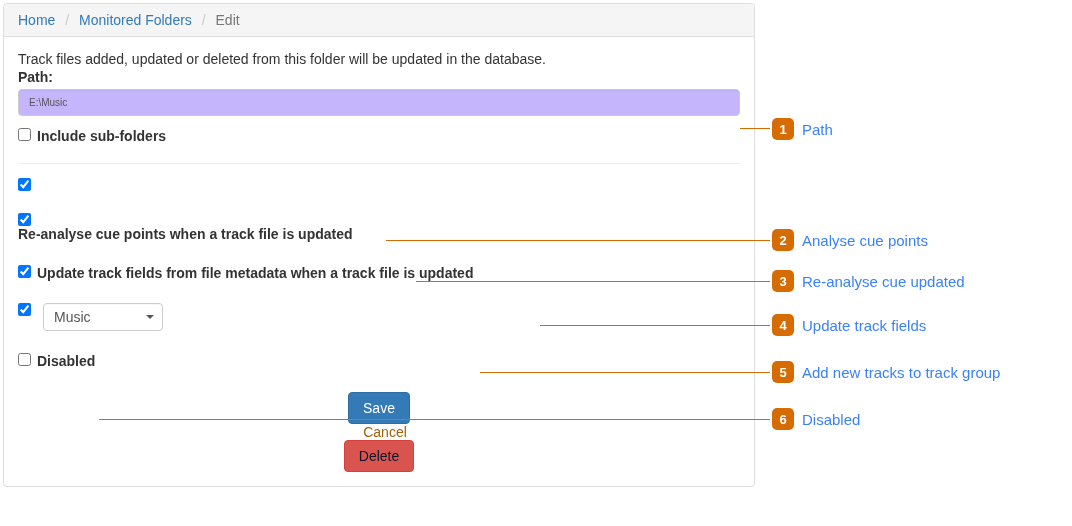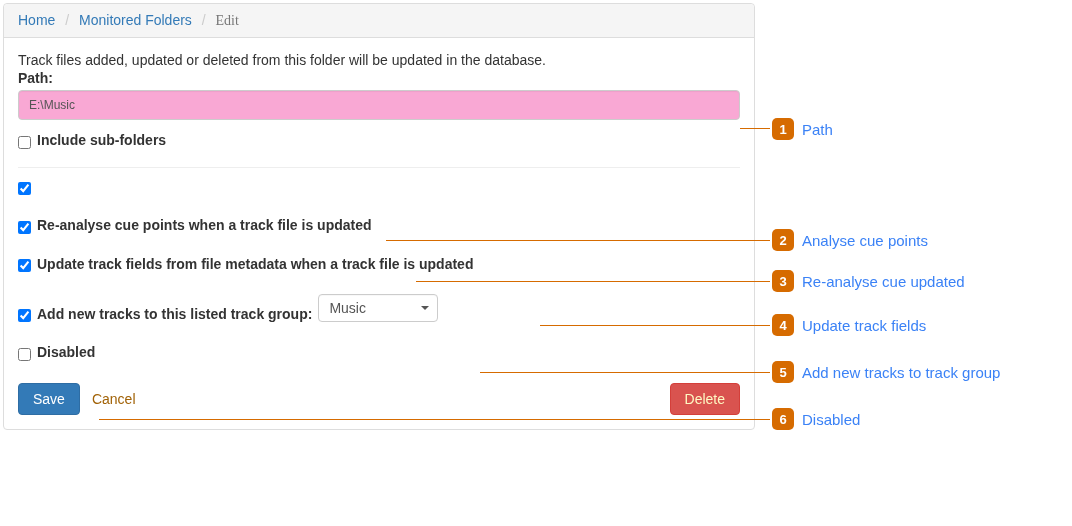--- a/index.html
+++ b/index.html
@@ -36,47 +36,46 @@
     color: #337ab7;
     text-decoration: none;
     text-align: right;
   }
   .breadcrumb .sep {
     color: #ccc;
     margin: 0 6px;
   }
   .breadcrumb .active {
     color: #777;
-    font-family: Liberation Serif, serif;
   }
   .panel-body {
     padding: 14px;
   }
   .desc {
     color: #333;
     margin-bottom: 2px;
   }
   .label-strong {
     font-weight: bold;
     display: block;
     margin-bottom: 4px;
   }
   .text-input {
     width: 100%;
     padding: 7px 10px;
     border: 1px solid #ccc;
     border-radius: 4px;
-    font-size: 12px;
-    background: #f9a8d4;
+    font-size: 10px;
+    background: #c4b5fd;
     color: #555;
     box-shadow: inset 0 1px 1px rgba(0,0,0,0.05);
   }
   .check-row {
     display: flex;
-    align-items: flex-end;
+    align-items: flex-start;
     margin-top: 14px;
   }
   .check-row input[type="checkbox"] {
     margin: 0 6px 0 0;
     width: 13px;
     height: 13px;
   }
   .check-row label {
     font-weight: bold;
     font-size: 14px;
@@ -113,38 +112,39 @@
     margin-top: -2px;
     width: 0; height: 0;
     border-left: 4px solid transparent;
     border-right: 4px solid transparent;
     border-top: 4px solid #555;
   }
   .button-row {
     margin-top: 22px;
     display: flex;
     align-items: center;
+    flex-direction: column;
   }
   .btn {
     display: inline-block;
     padding: 7px 14px;
     border-radius: 4px;
     font-size: 14px;
     border: 1px solid transparent;
     cursor: pointer;
   }
   .btn-primary {
     background: #337ab7;
     border-color: #2e6da4;
     color: #fff;
   }
   .btn-danger {
     background: #d9534f;
     border-color: #d43f3a;
-    color: #fef9c3;
+    color: #0f172a;
   }
   .link-cancel {
     color: #a16207;
     text-decoration: none;
     margin-left: 12px;
     font-size: 14px;
   }
   .spacer { flex: 1; }
 
   
@@ -200,33 +200,32 @@
       <input type="checkbox" style="">
       <label>Include sub-folders</label>
     </div>
 
     <hr class="sep-line">
 
     <div class="check-row">
       <input type="checkbox" checked="" style="">
     </div>
 
+    <div class="check-row" style="margin-top:22px;flex-direction:column;">
+      <input type="checkbox" checked="" style="">
+      <label>Re-analyse cue points when a track file is updated</label>
+    </div>
+
     <div class="check-row" style="margin-top:22px;">
       <input type="checkbox" checked="" style="">
-      <label>Re-analyse cue points when a track file is updated</label>
+      <label>Update track fields from file metadata when a track file is updated</label>
     </div>
 
     <div class="check-row" style="margin-top:22px;">
       <input type="checkbox" checked="" style="">
-      <label>Update track fields from file metadata when a track file is updated</label>
-    </div>
-
-    <div class="check-row" style="margin-top:22px;">
-      <input type="checkbox" checked="" style="">
-      <label>Add new tracks to this listed track group:</label>
       <span class="select-inline">
         <span class="select-box">
           <span>Music</span>
           <span class="caret"></span>
         </span>
       </span>
     </div>
 
     <div class="check-row" style="margin-top:22px;">
       <input type="checkbox" style="">

